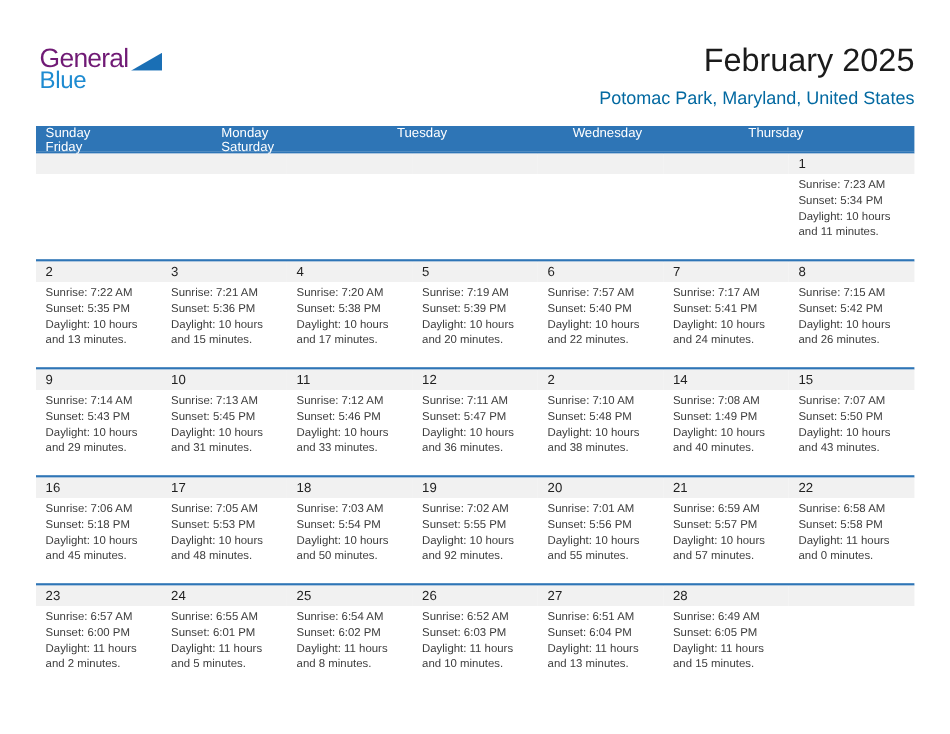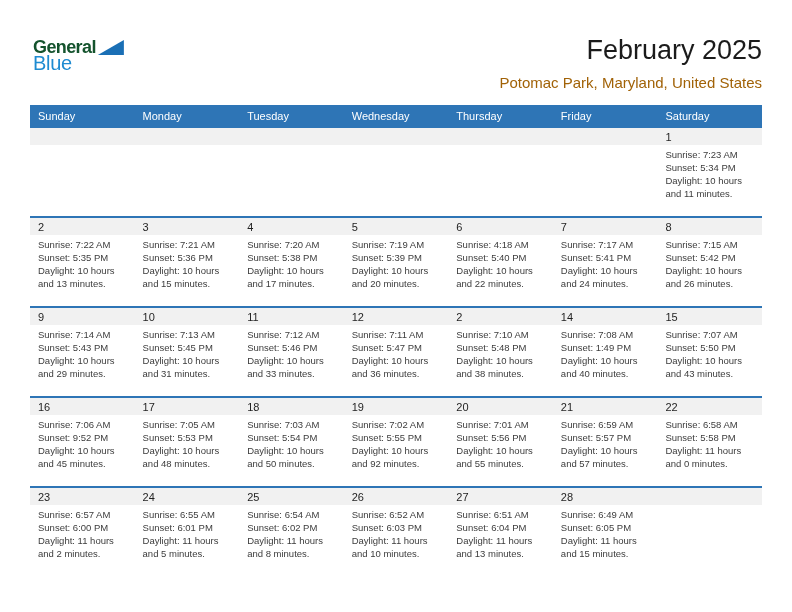--- a/index.html
+++ b/index.html
@@ -3,31 +3,31 @@
 <meta charset="utf-8">
 <style>
   html,body { margin:0; padding:0; background:#ffffff; }
   .page {
     position:relative; width:792px; height:612px; background:#ffffff;
     font-family:"Liberation Sans","DejaVu Sans",sans-serif; overflow:hidden;
   }
   
   .logo { position:absolute; left:33px; top:38px; }
   .logo-top { display:flex; align-items:flex-end; }
-  .logo-general { font-size:18px; color:#14532d; letter-spacing:-0.6px; line-height:1;font-weight:bold; }
+  .logo-general { font-size:22px; color:#701a75; letter-spacing:-0.6px; line-height:1; }
   .logo-triangle { display:inline-block; width:26px; height:15px; background:#1a6fb5;
     clip-path:polygon(0 100%,100% 0,100% 100%); margin-left:2px; margin-bottom:1px; }
   .logo-blue { font-size:20px; color:#1e8bd1; line-height:1; margin-top:-3px; letter-spacing:-0.3px; }
   
   .titles { position:absolute; top:34px; right:30px; text-align:right; }
   .title { font-size:27px; color:#1b1b1b; line-height:1.2; }
-  .subtitle { font-size:15px; color:#a16207; margin-top:8px; }
+  .subtitle { font-size:15px; color:#0369a1; margin-top:8px; }
   
   .calendar { position:absolute; left:30px; top:105px; width:732px; }
-  .weekday-row { display:grid; grid-template-columns:repeat(7,1fr); background:#2e75b6; height:21px; align-items:center; }
+  .weekday-row { display:grid; grid-template-columns:repeat(5,1fr); background:#2e75b6; height:21px; align-items:center; }
   .weekday { color:#ffffff; font-size:11px; padding-left:8px; }
   .week-row { display:grid; grid-template-columns:repeat(7,1fr); border-top:2px solid #2e75b6; height:88px; }
   .band { height:17px; background:#f1f1f1; display:flex; align-items:flex-end; padding-left:8px; box-sizing:border-box; }
   .dnum { font-size:11px; color:#1f1f1f; line-height:1.25; }
   .body { padding:3px 4px 0 8px; }
   .ln { font-size:9.5px; line-height:13px; color:#3c3c3c; white-space:nowrap; }
 </style>
 </head>
 <body>
 
@@ -133,21 +133,21 @@
           <div class="ln">Sunset: 5:39 PM</div>
           <div class="ln">Daylight: 10 hours</div>
           <div class="ln">and 20 minutes.</div>
         </div>
       </div>
       <div class="cell">
         <div class="band">
             <span class="dnum">6</span>
           </div>
         <div class="body">
-          <div class="ln">Sunrise: 4:18 AM</div>
+          <div class="ln">Sunrise: 7:57 AM</div>
           <div class="ln">Sunset: 5:40 PM</div>
           <div class="ln">Daylight: 10 hours</div>
           <div class="ln">and 22 minutes.</div>
         </div>
       </div>
       <div class="cell">
         <div class="band">
             <span class="dnum">7</span>
           </div>
         <div class="body">
@@ -250,21 +250,21 @@
       </div>
     </div>
 
     <div class="week-row">
       <div class="cell">
         <div class="band">
             <span class="dnum">16</span>
           </div>
         <div class="body">
           <div class="ln">Sunrise: 7:06 AM</div>
-          <div class="ln">Sunset: 9:52 PM</div>
+          <div class="ln">Sunset: 5:18 PM</div>
           <div class="ln">Daylight: 10 hours</div>
           <div class="ln">and 45 minutes.</div>
         </div>
       </div>
       <div class="cell">
         <div class="band">
             <span class="dnum">17</span>
           </div>
         <div class="body">
           <div class="ln">Sunrise: 7:05 AM</div>

